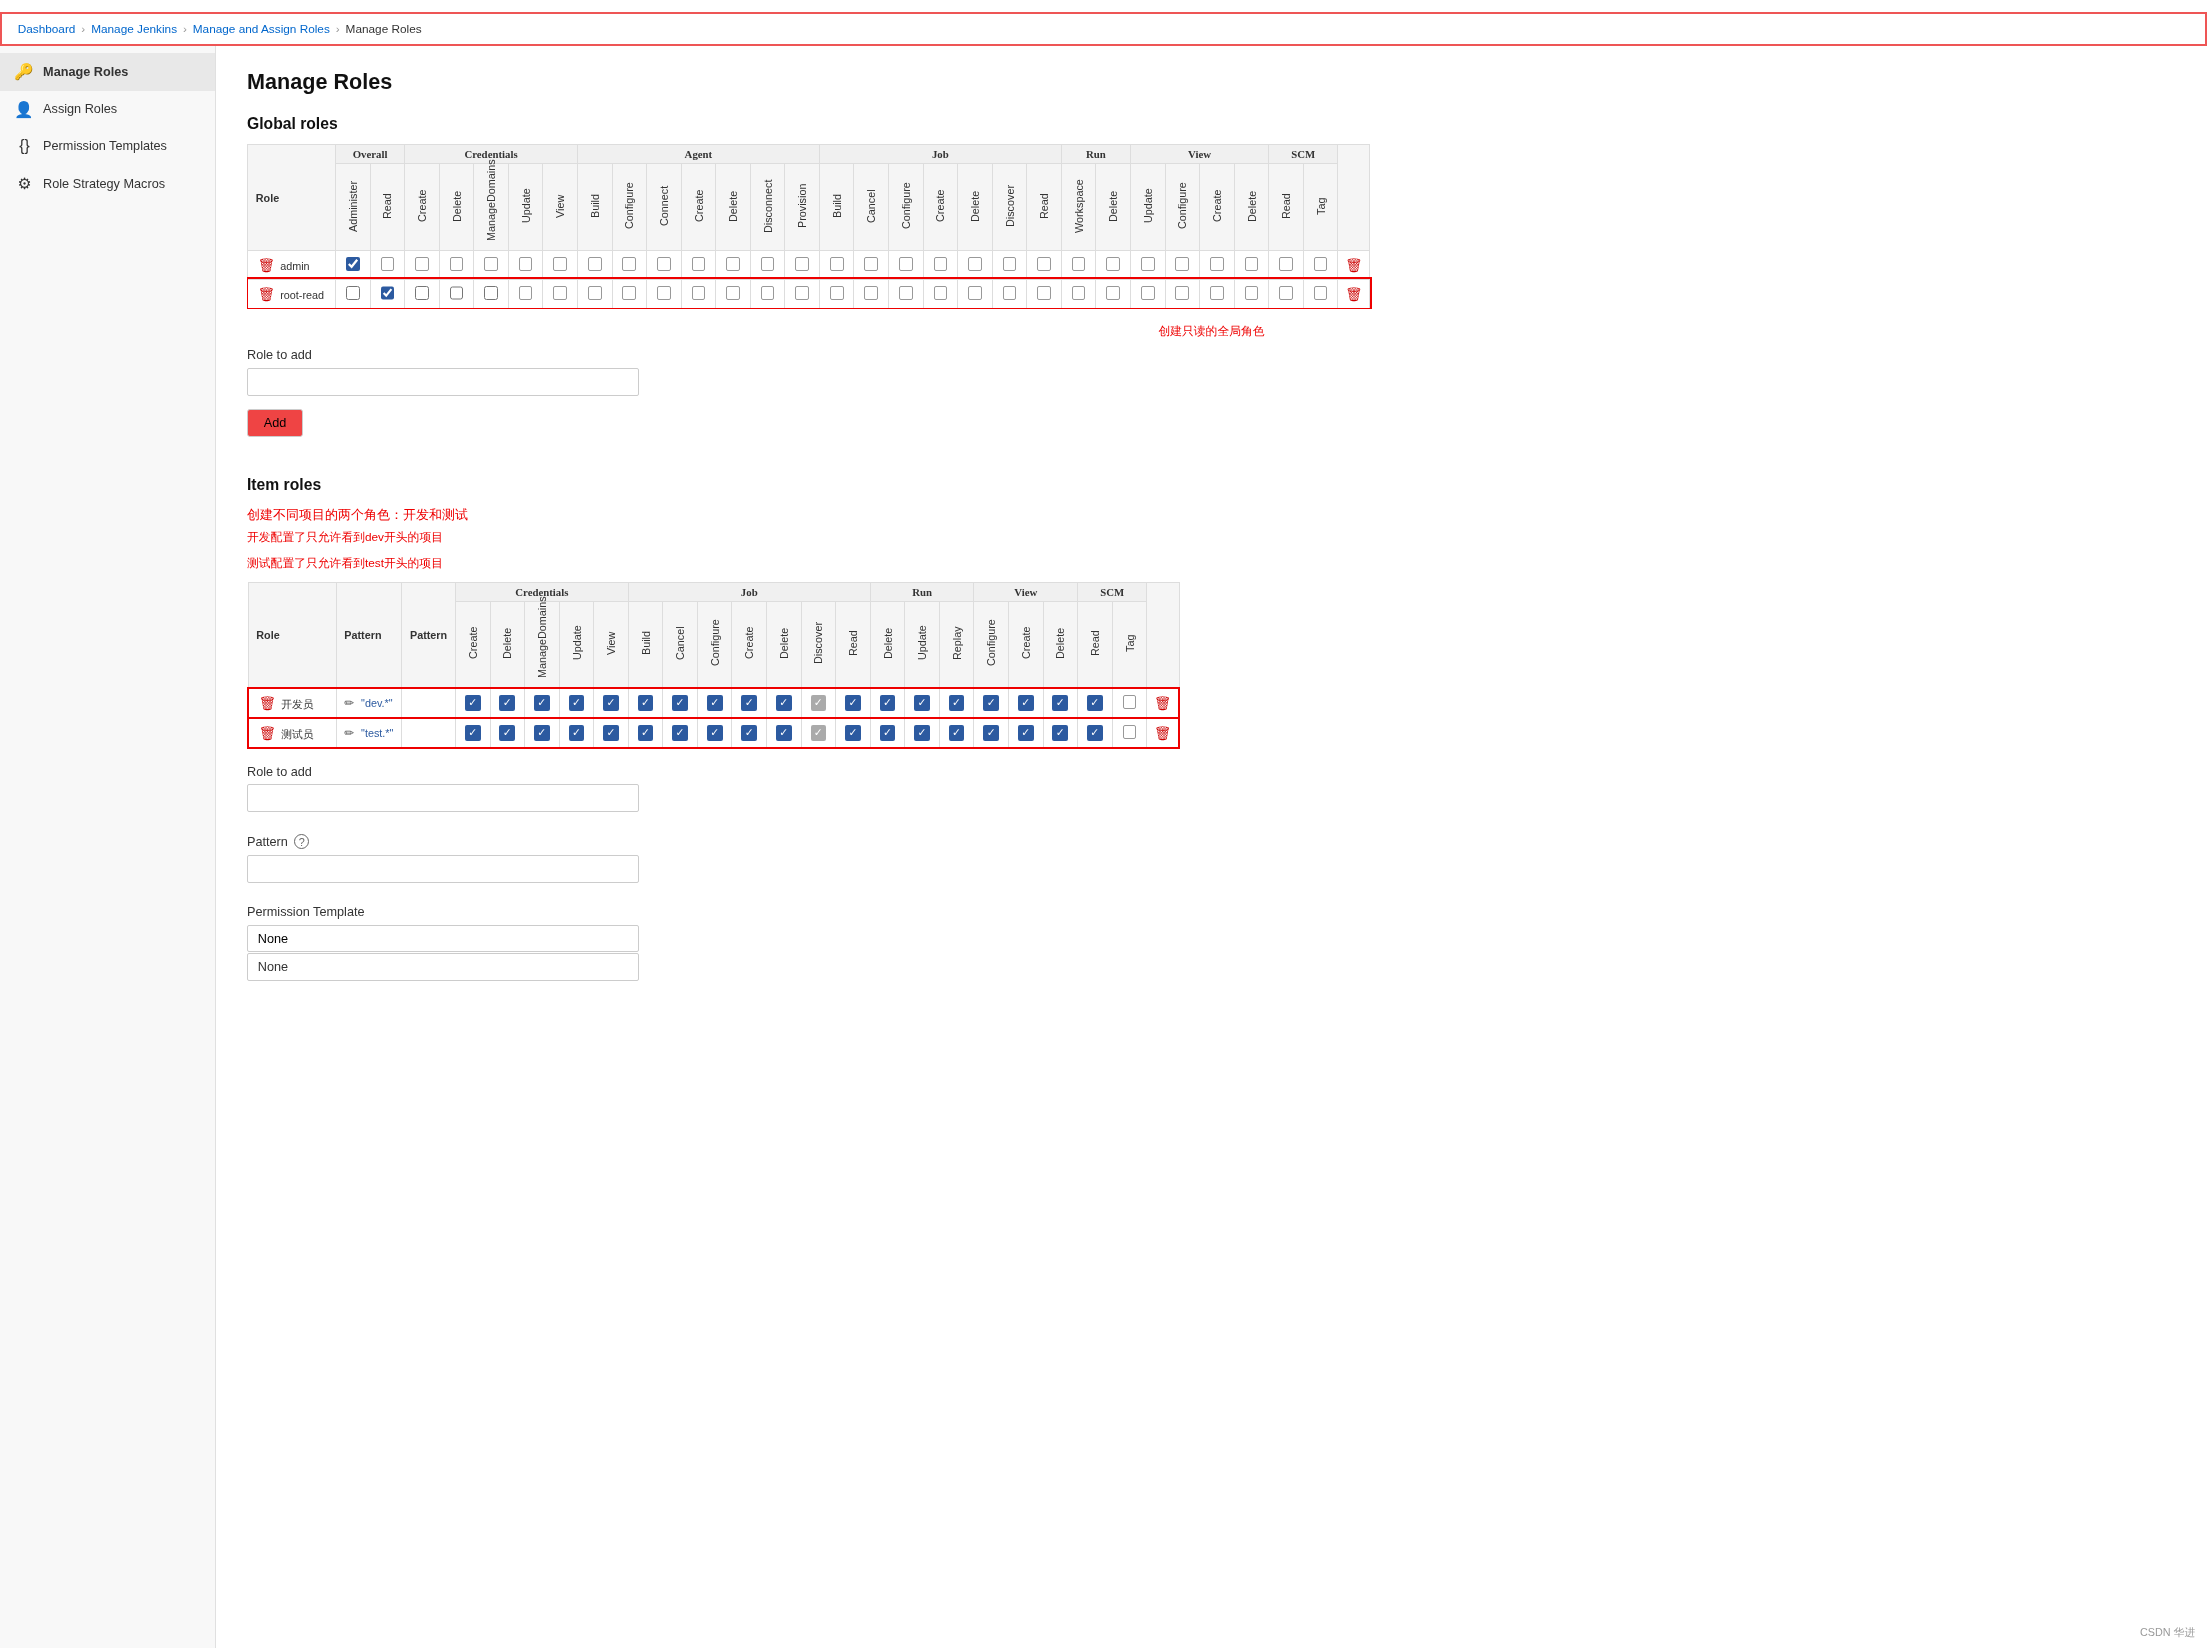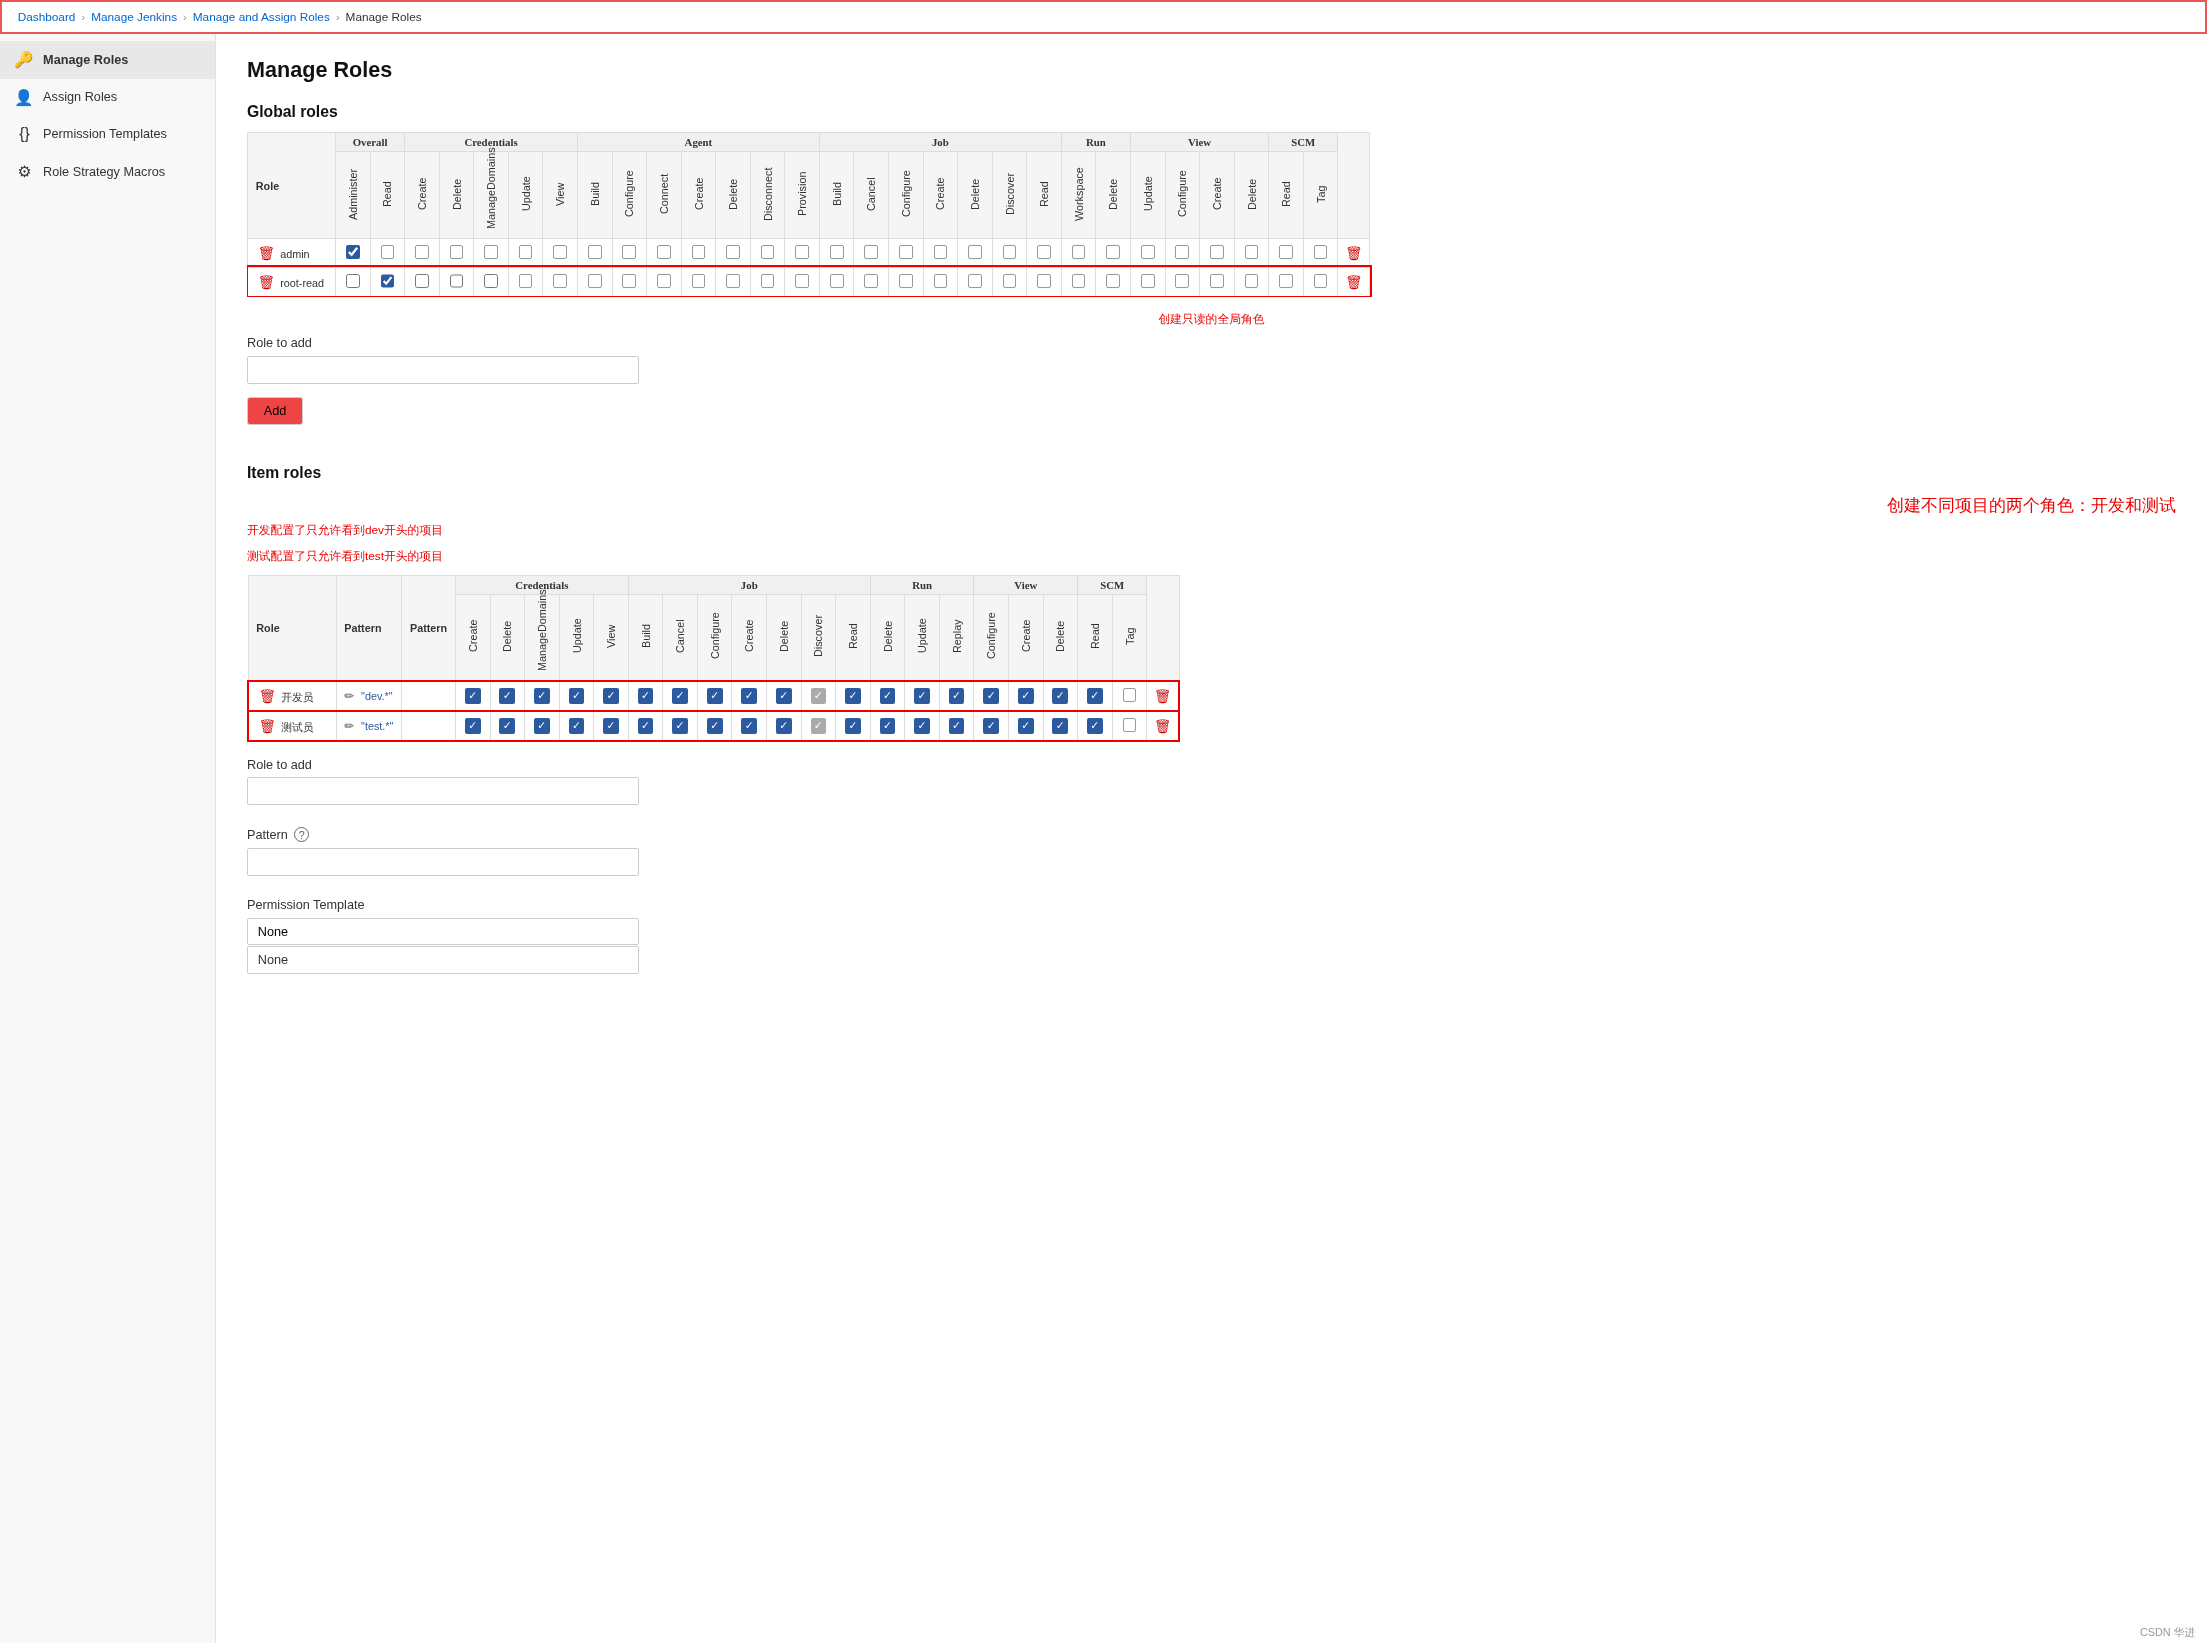--- a/index.html
+++ b/index.html
@@ -8,20 +8,21 @@
     
     .breadcrumb {
       padding: 7.8px 15.7px;
       font-size: 11.8px;
       color: #555;
       border-bottom: 1px solid #e0e0e0;
       display: flex;
       align-items: center;
       gap: 5.9px;
       border: 2px solid #e55;
+      margin-top: 12px;
     }
     .breadcrumb span { color: #0066cc; cursor: pointer; }
     .breadcrumb span:last-child { color: #333; cursor: default; }
     .breadcrumb .sep { color: #999; }
 
     
     .layout { display: flex; min-height: calc(100vh - 39px); }
 
     
     .sidebar {
@@ -383,21 +384,21 @@
       <div class="field-label">Role to add</div>
       <input type="text" class="text-input" style="max-width: 392px;">
       <br>
       <button class="btn-add">Add</button>
     </div>
 
     <div class="section">
       <h2>Item roles</h2>
 
       
-      <div style="color:#e00;font-size:17px;margin-bottom:5.9px;text-align:right;">创建不同项目的两个角色：开发和测试</div>
+      <div style="color:#e00;font-size:13px;margin-bottom:5.9px;">创建不同项目的两个角色：开发和测试</div>
       <div style="color:#e00;font-size:11.8px;margin-bottom:2px;">开发配置了只允许看到dev开头的项目</div>
       <div style="color:#e00;font-size:11.8px;margin-bottom:9.8px;margin-top:10px;">测试配置了只允许看到test开头的项目</div>
 
       <div class="roles-table-wrapper">
         <table>
           <thead>
             <tr>
               <th rowspan="2" class="role-name-cell">Role</th>
               <th rowspan="2" class="pattern-cell">Pattern</th>
               <th rowspan="2" class="template-cell">Pattern</th>

